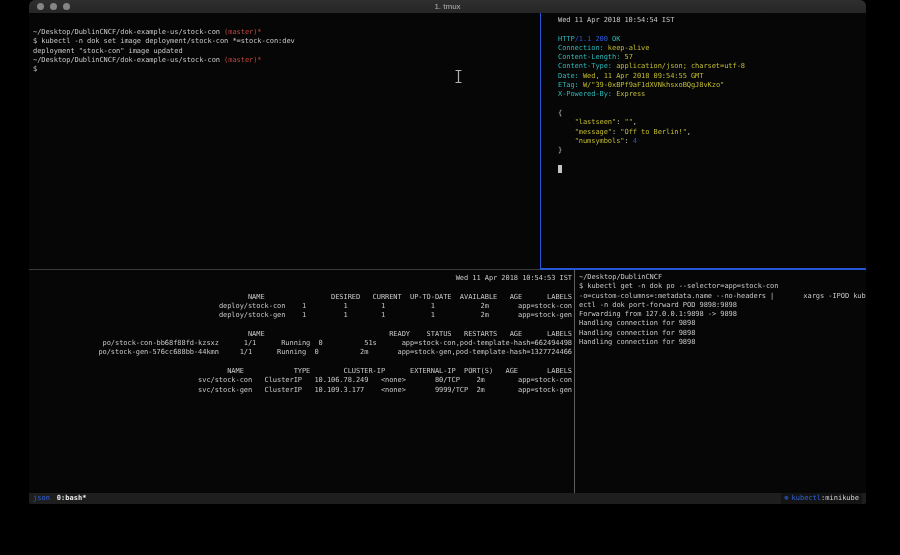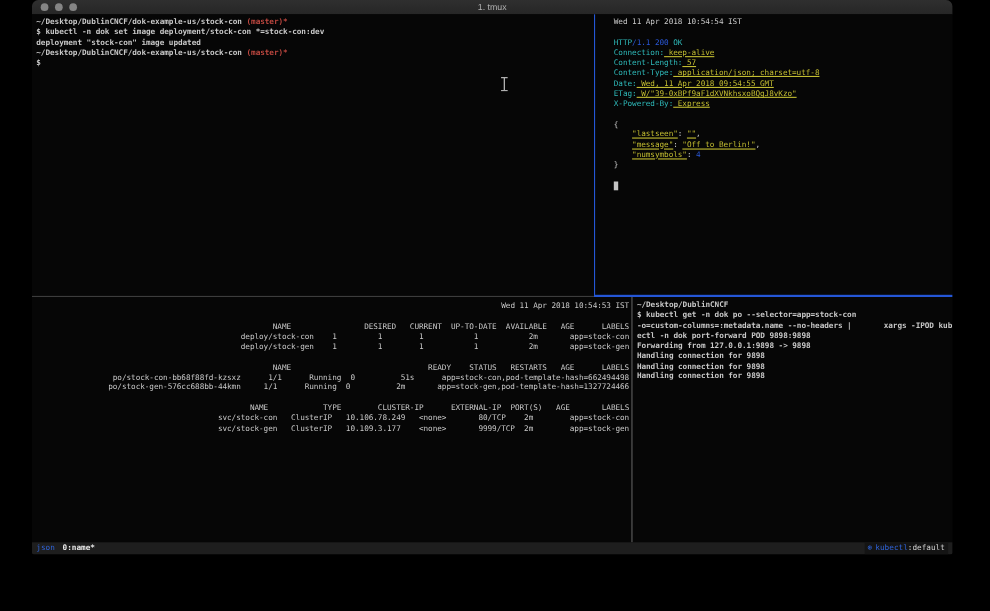--- a/index.html
+++ b/index.html
@@ -12,33 +12,33 @@
   .titlebar { position:absolute; left:0; top:0; right:0; height:13px;
               background:linear-gradient(#2f2f2f,#262626); display:flex; align-items:center; }
   .traffic { display:flex; gap:6px; padding-left:8px; }
   .dot { width:7px; height:7px; border-radius:50%; background:#858585; }
   .title { position:absolute; left:0; right:0; text-align:center; color:#b2b2b2;
            font-family:"Liberation Sans", sans-serif; font-size:8px; line-height:13px; }
   .term { position:absolute; left:0; top:13px; width:837px; height:480px; background:#060606; }
   .pane { position:absolute; margin:0; overflow:hidden; white-space:pre;
           font:7px/9.3px "DejaVu Sans Mono", monospace; letter-spacing:-0.06px; color:#c8c8c8; }
   .ln { height:9.3px; white-space:pre; }
-  #pane-top-left     { left:0;     top:0;     width:510px; height:255px; padding:3px 0 0 4px;font-weight:bold; }
+  #pane-top-left     { left:0;     top:12px;     width:510px; height:255px; padding:3px 0 0 4px; }
   #pane-top-right    { left:513px; top:0;     width:324px; height:255px; padding:3px 0 0 16px; }
   #pane-bottom-left  { left:0;     top:257px; width:543px; height:223px; padding:4px 0 0 4px;text-align:right; }
-  #pane-bottom-right { left:547px; top:257px; width:290px; height:223px; padding:3px 0 0 3px;font-weight:bold; }
+  #pane-bottom-right { left:547px; top:257px; width:290px; height:223px; padding:3px 0 0 3px; }
   .divider { position:absolute; }
   .div-v-blue { left:510.5px; top:0;       width:1.5px; height:256px; background:#2456d6; }
   .div-h-gray { left:0;       top:255.5px; width:511px; height:1.5px; background:#3c3c3c; }
   .div-h-blue { left:511px;   top:255px;   width:326px; height:2px;   background:#2456d6; }
   .div-v-gray { left:544.5px; top:257px;   width:1.5px; height:223px; background:#5e5e5e; }
   .c-w { color:#c8c8c8; }
   .c-r { color:#bf4840; }
   .c-c { color:#2eb8b8; }
-  .c-y { color:#c3bd31;text-decoration:underline; }
+  .c-y { color:#c3bd31; }
   .c-b { color:#2a58d8; }
   .c-cur { background:#c4c4c4; color:transparent; }
   .statusbar { position:absolute; left:0; bottom:0; right:0; height:11px; background:#1e1e1e;
                display:flex; align-items:center; padding:0 4px;
                font:7px/11px "DejaVu Sans Mono", monospace; }
   .sb-session { color:#2f63d8; }
   .sb-window  { color:#ececec; font-weight:bold; margin-left:7px; }
   .sb-right   { margin-left:auto; display:flex; align-items:center; background:#141414; padding:0 3px; }
   .sb-kicon   { color:#2f63d8; margin-right:3px; }
   .sb-context { color:#2f63d8; }
@@ -71,22 +71,22 @@
       <div class="divider div-h-blue"></div>
       <div class="divider div-v-gray"></div>
 
       <svg class="mouse-ibeam" width="7" height="13" viewBox="0 0 7 13">
         <path d="M0.5 0.5 H6.5 M3.5 0.5 V12.5 M0.5 12.5 H6.5" stroke="#b0b0b0" stroke-width="1.2" fill="none"></path>
       </svg>
     </div>
 
     <div class="statusbar">
       <span class="sb-session">json</span>
-      <span class="sb-window">0:name*</span>
+      <span class="sb-window">0:bash*</span>
       <span class="sb-right">
         <span class="sb-kicon">⊛</span>
         <span class="sb-context">kubectl</span>
-        <span class="sb-ns">:default</span>
+        <span class="sb-ns">:minikube</span>
       </span>
     </div>
 
   </div>
 </div>
 
 </body></html>

